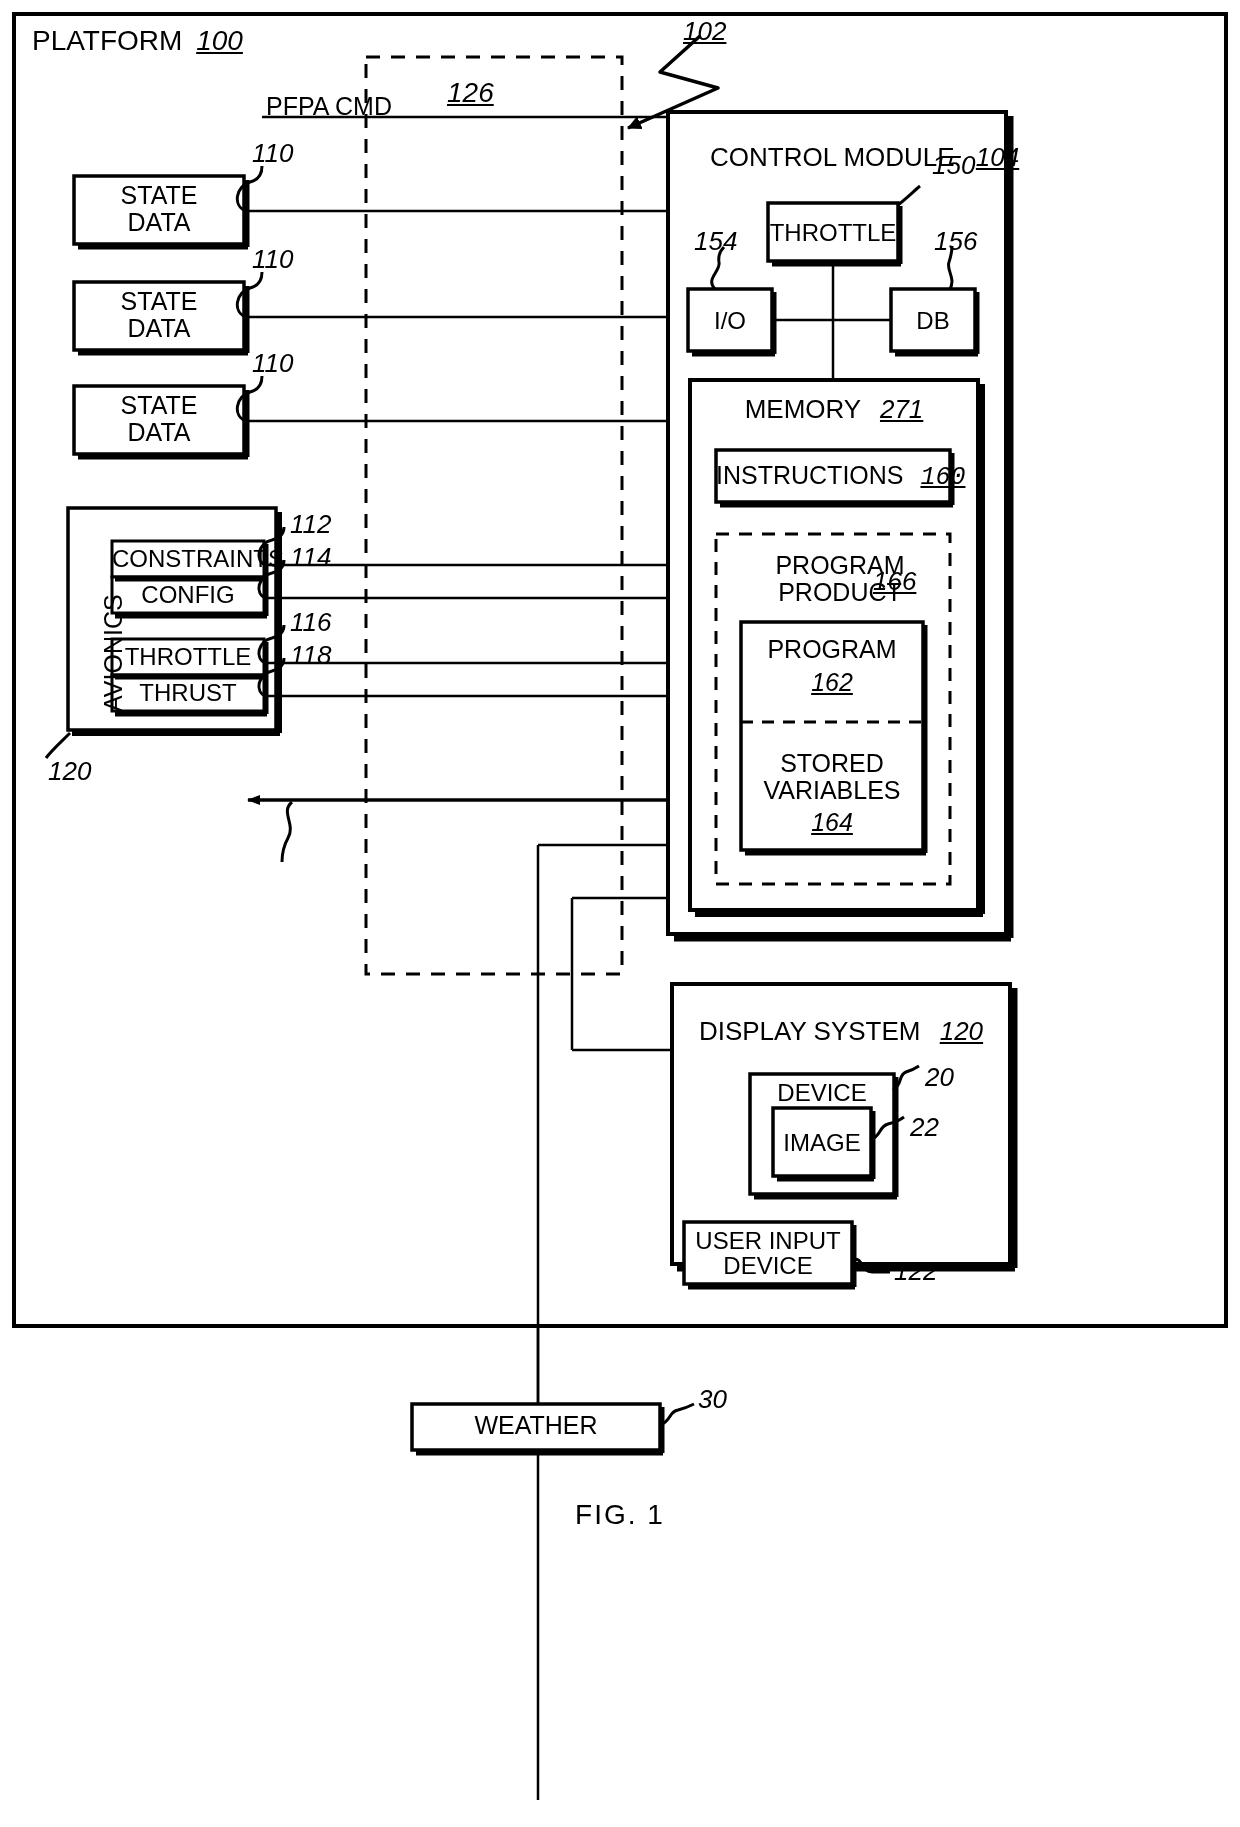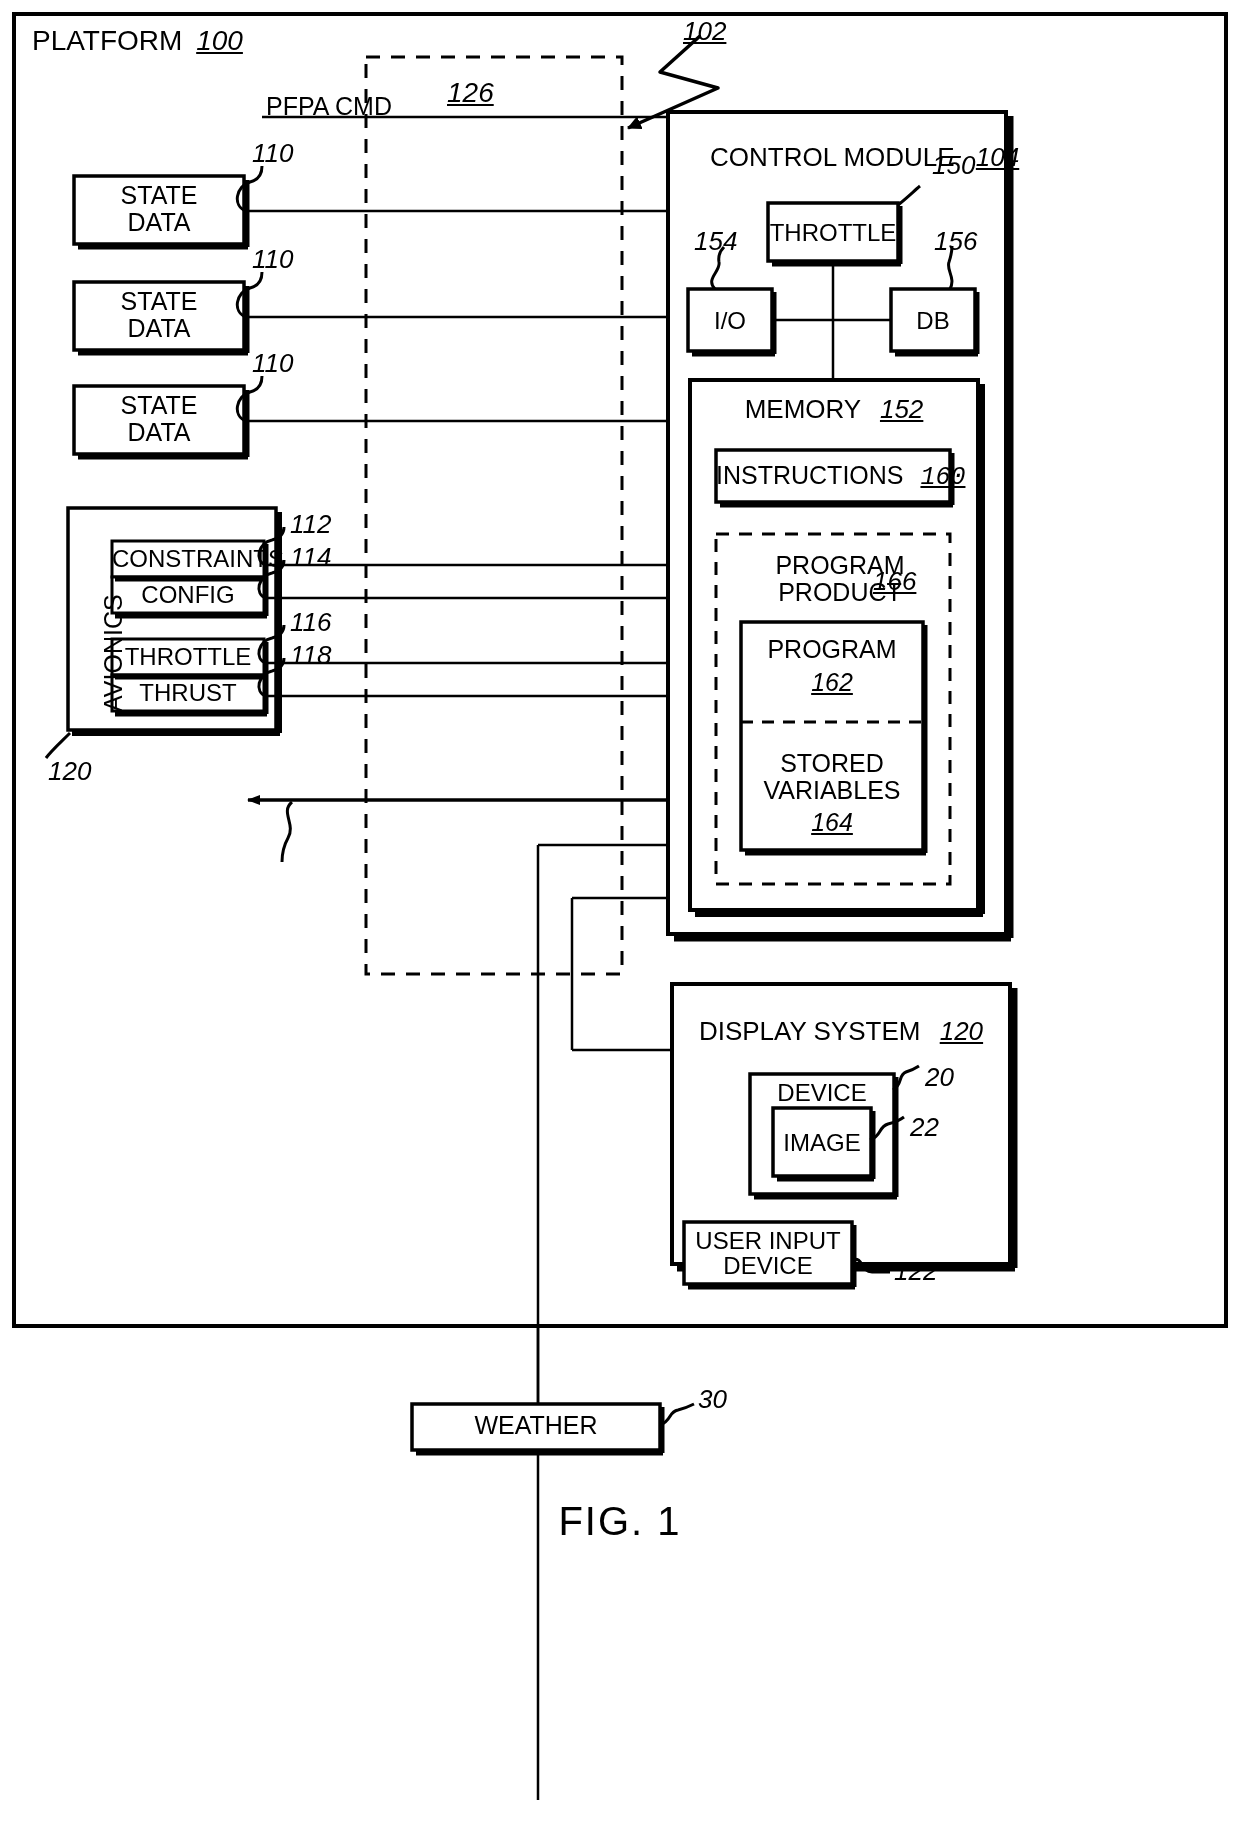--- a/index.html
+++ b/index.html
@@ -29,21 +29,21 @@
     font-family: "Liberation Sans", sans-serif;
     color: #000;
     white-space: nowrap;
     line-height: 1.06;
   }
   .c   { text-align: center; }
   .t24 { font-size: 24px; }
   .t25 { font-size: 25px; }
   .t26 { font-size: 26px; }
   .t28 { font-size: 28px; }
-  .t40 { font-size: 40px; letter-spacing: 2px; }
+  .t40 { font-size: 28px; letter-spacing: 2px; }
   .ul  { text-decoration: underline; }
   .it  { font-style: italic; }
   .rot {
     transform: rotate(-90deg);
     transform-origin: left top;
   }
   .refnum {
     font-size: 26px;
     font-style: italic;
   }
@@ -234,21 +234,21 @@
   <div class="lbl refnum" style="left:932px; top:152px;">150</div>
 
   <div class="lbl t24 c" style="left:688px; top:308px; width:84px;">I/O</div>
   <div class="lbl refnum" style="left:694px; top:228px;">154</div>
 
   <div class="lbl t24 c" style="left:891px; top:308px; width:84px;">DB</div>
   <div class="lbl refnum" style="left:934px; top:228px;">156</div>
 
   <div class="lbl t26 c" style="left:690px; top:396px; width:288px;">
     <span>MEMORY</span>
-    <span class="ul it" style="margin-left:12px;">152</span>
+    <span class="ul it" style="margin-left:12px;">271</span>
   </div>
 
   <div class="lbl t25 c" style="left:716px; top:462px; width:234px;">
     <span>INSTRUCTIONS</span>
     <span class="ul it" style="margin-left:10px;font-family:Liberation Mono, monospace;">160</span>
   </div>
 
   <div class="lbl t25" style="left:760px; top:552px; width:160px; text-align:center;">
     <div>PROGRAM</div>
     <div>PRODUCT</div>

